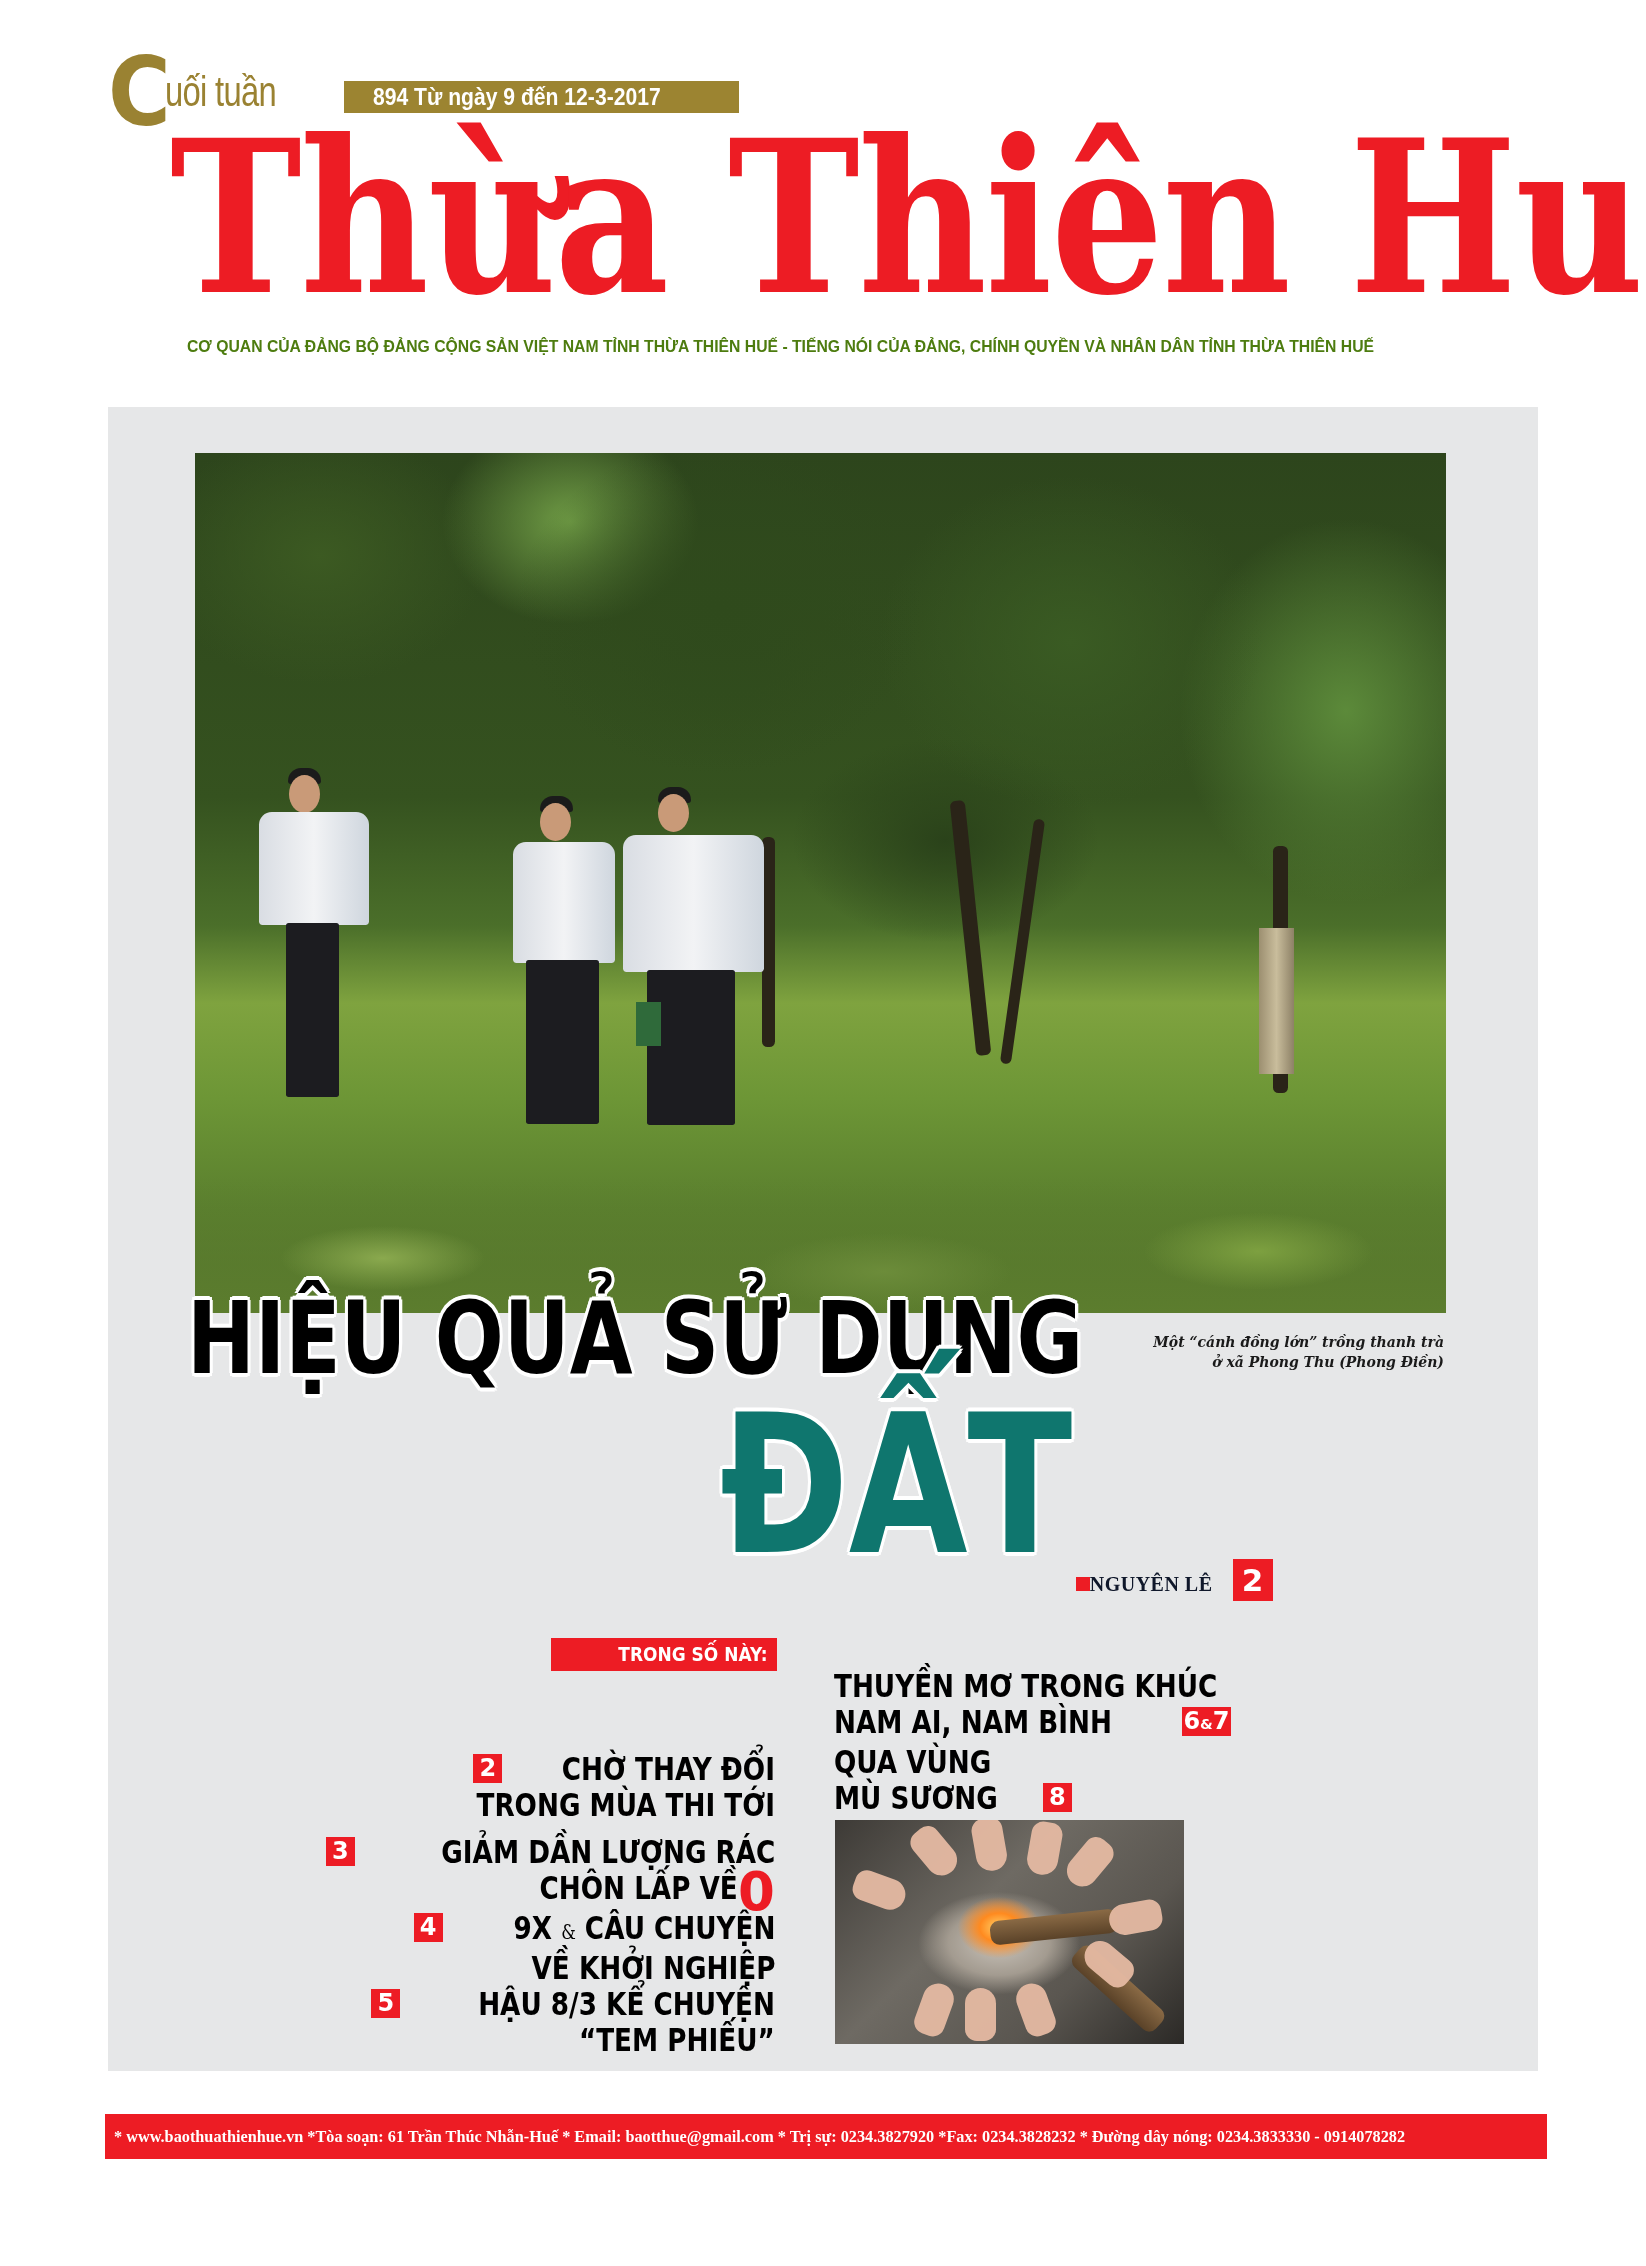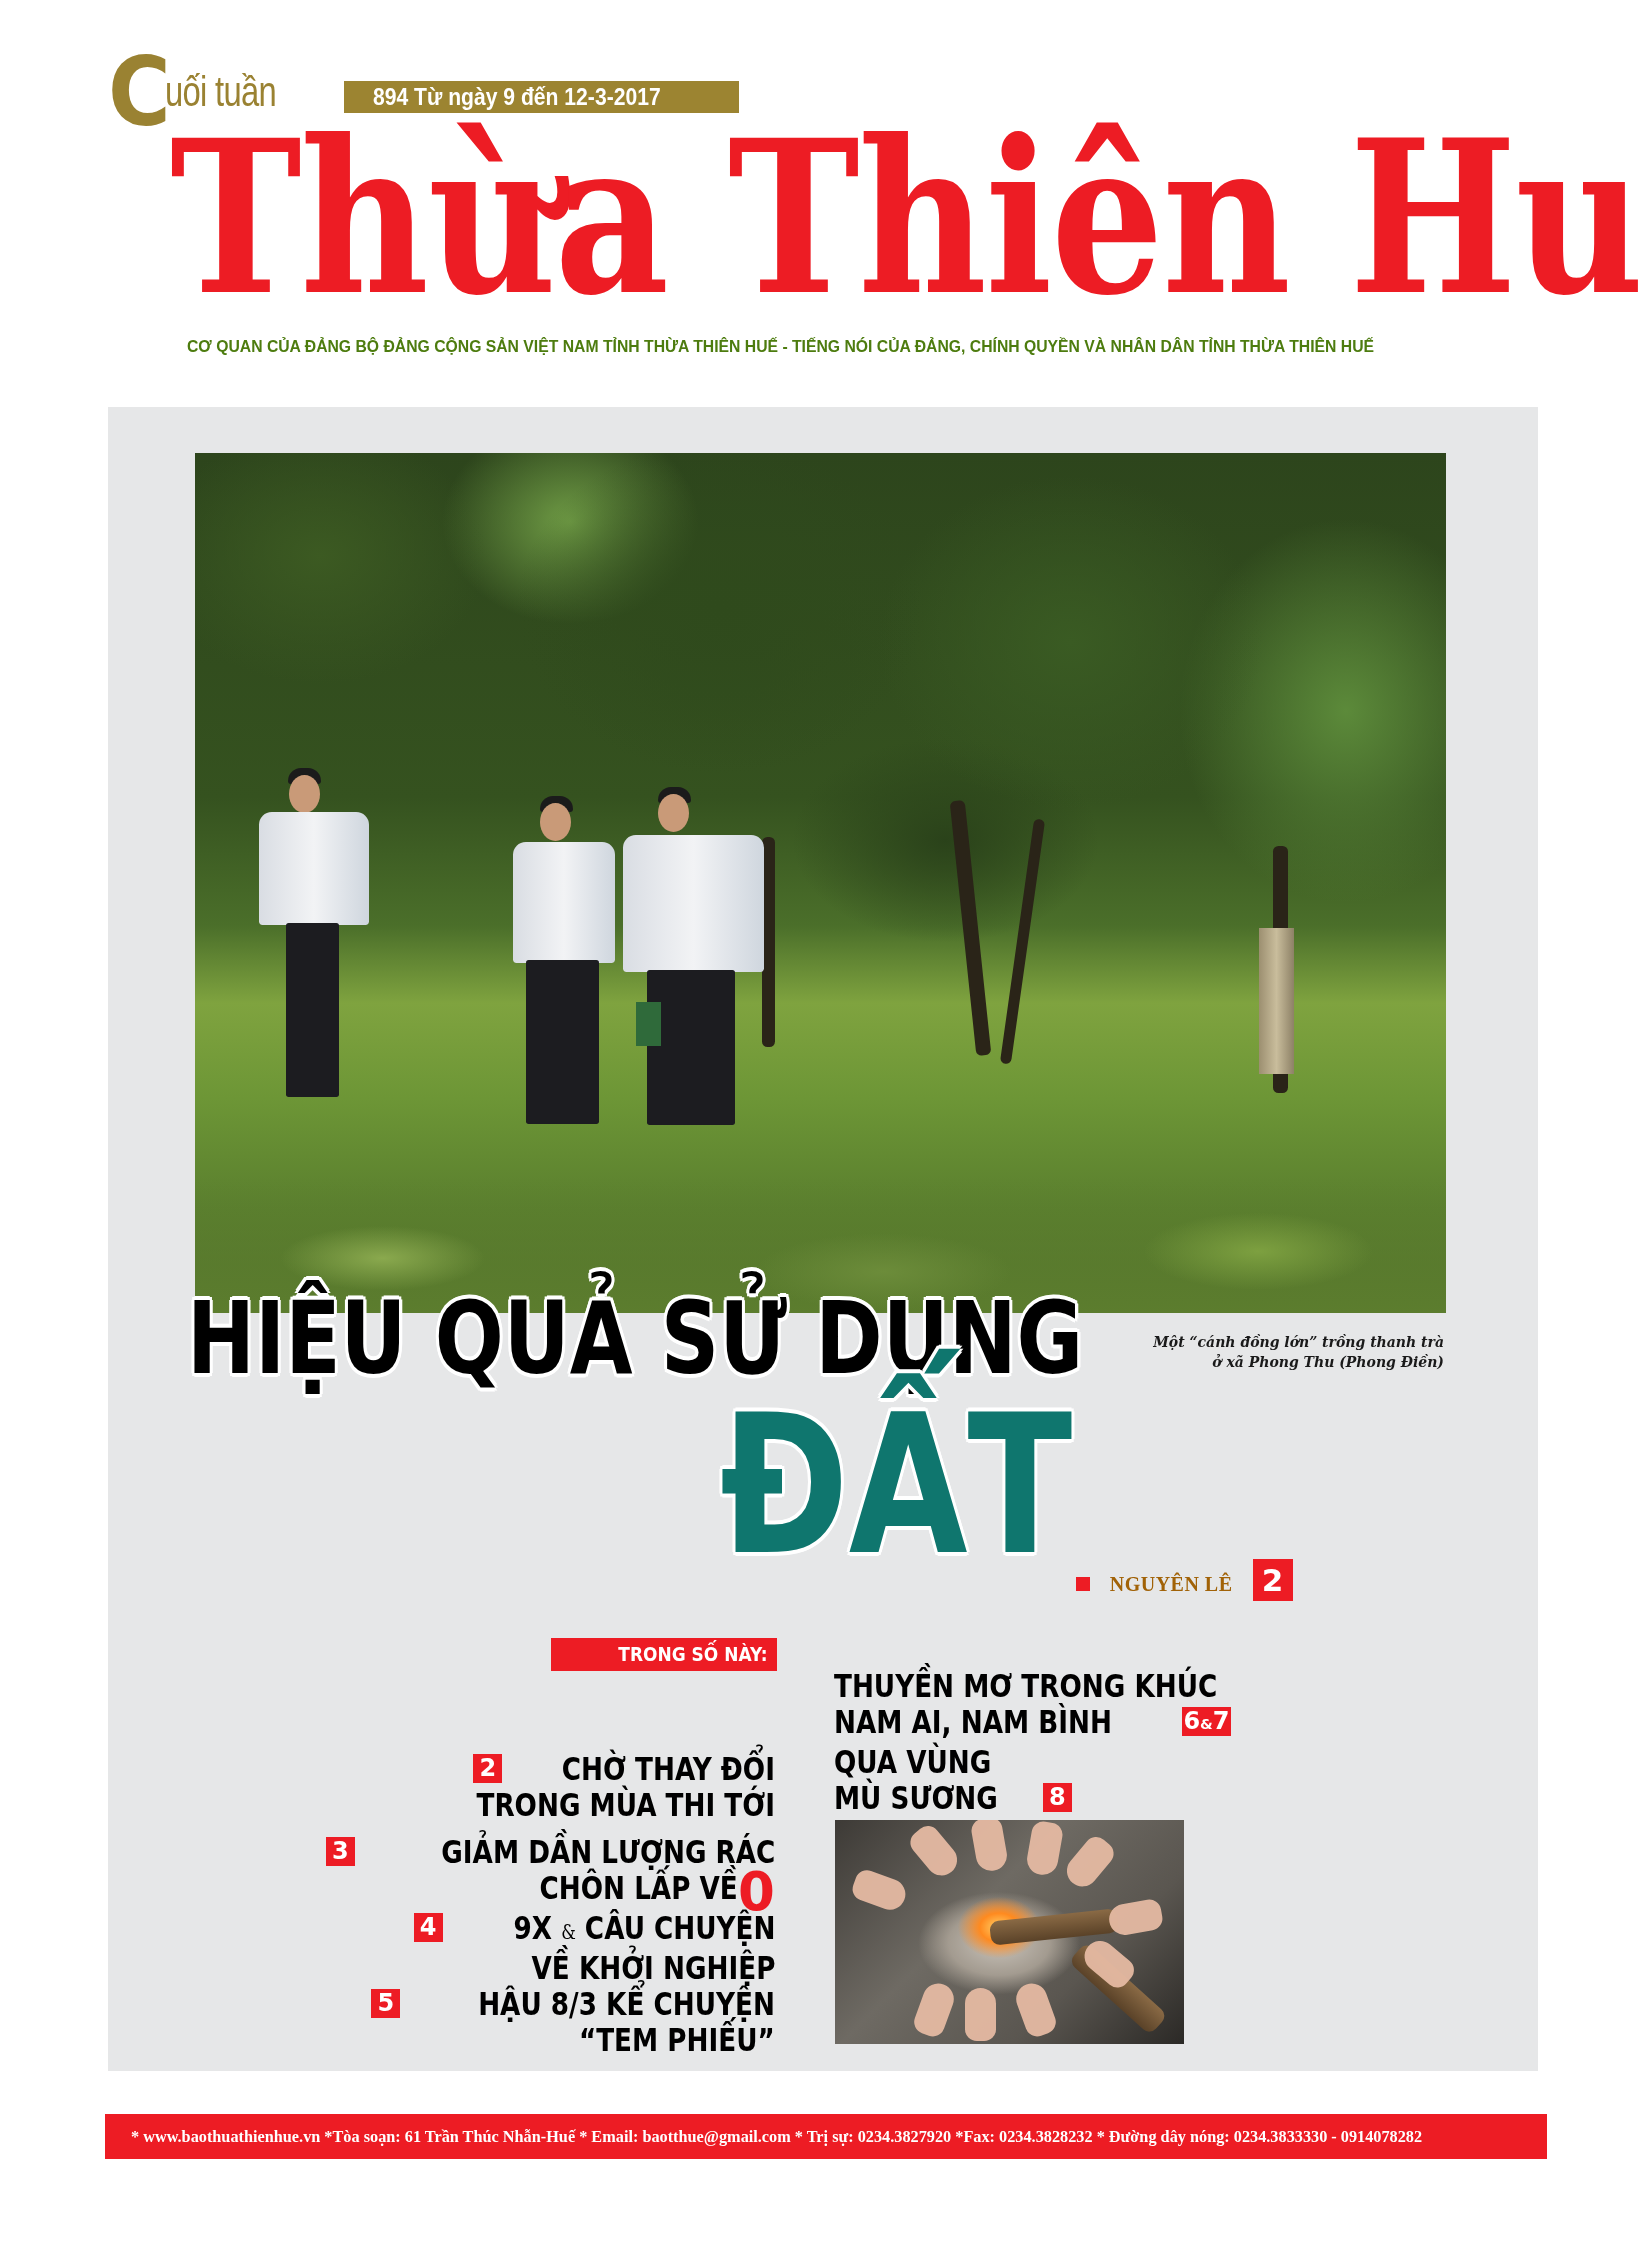--- a/index.html
+++ b/index.html
@@ -52,21 +52,21 @@
     text-shadow: 3.7px 0 0 #fff, -3.7px 0 0 #fff, 0 3.7px 0 #fff, 0 -3.7px 0 #fff, 2.7px 2.7px 0 #fff, -2.7px -2.7px 0 #fff, 2.7px -2.7px 0 #fff, -2.7px 2.7px 0 #fff; margin-top: 8px; }
   .headline span { display:inline-block; transform:scaleX(0.82); transform-origin:left; }
   .headline-word { position:absolute; left:720px; top:1378px; color:#0f766e; font-family:"DejaVu Sans", sans-serif; font-weight:bold; font-size:192px; line-height:216px; white-space:nowrap;
     text-shadow: 3.7px 0 0 #fff, -3.7px 0 0 #fff, 0 3.7px 0 #fff, 0 -3.7px 0 #fff, 2.7px 2.7px 0 #fff, -2.7px -2.7px 0 #fff, 2.7px -2.7px 0 #fff, -2.7px 2.7px 0 #fff; }
   .headline-word span { display:inline-block; transform:scaleX(0.8); transform-origin:left; }
 
   .caption { position:absolute; left:1133px; top:1332px; width:311px; text-align:right; color:#1a1a1a; font-family:"DejaVu Serif", serif; font-style:italic; font-weight:bold; font-size:14px; line-height:20px; }
 
   .byline { position:absolute; left:1076px; top:1561px; height:37px; display:flex; align-items:center; }
   .byline-dot { width:13.7px; height:13.7px; background:#ed1c24; margin-top:9.1px; }
-  .byline-name { margin-left:20px; margin-top:9.1px; font-family:"Liberation Serif", serif; font-weight:bold; font-size:20px; color:#a16207; letter-spacing:0.5px; }
+  .byline-name { margin-top:9.1px; font-family:"Liberation Serif", serif; font-weight:bold; font-size:20px; color:#0f172a; letter-spacing:0.5px; }
   .page-badge { display:inline-block; background:#ed1c24; color:#fff; font-family:"DejaVu Sans", sans-serif; font-weight:bold; text-align:center; }
   .byline .page-badge { margin-left:20px; width:40px; height:42px; font-size:31px; line-height:42px; }
 
   
   .toc-label { position:absolute; left:551px; top:1638px; width:226px; height:33px; background:#ed1c24; color:#fff; font-family:"DejaVu Sans", sans-serif; font-weight:bold; font-size:20px; line-height:33px; text-align:right; padding-right:9.1px; white-space:nowrap; }
   .toc-label span { display:inline-block; transform:scaleX(0.85); transform-origin:right; }
 
   .toc-left { position:absolute; left:274px; top:1751px; width:501px; text-align:right; }
   .toc-right { position:absolute; left:834px; top:1668px; width:475px; text-align:left; }
   .toc-item { font-family:"DejaVu Sans", sans-serif; font-weight:bold; color:#000; font-size:32px; line-height:36px; white-space:nowrap; }
@@ -84,21 +84,21 @@
   
   .photo-fire { position:absolute; left:835px; top:1820px; width:349px; height:224px; overflow:hidden;
     background:
       radial-gradient(ellipse 55px 41px at 47% 48%, #ffd36a 0%, #ff8a1f 35%, rgba(230,80,30,0) 75%),
       radial-gradient(ellipse 101px 64px at 47% 55%, #c8c2b9 0%, #a39b90 50%, rgba(120,110,100,0) 80%),
       linear-gradient(135deg, #3d3a36 0%, #6e6a63 40%, #5a5650 70%, #2b2926 100%); }
   .hand { position:absolute; width:53px; height:31px; border-radius:18.3px 24px 24px 18.3px; background:#e5b9a2; opacity:0.95; }
   .log { position:absolute; background:linear-gradient(180deg,#8a6a45,#5a4228); border-radius:9.1px; }
 
   
-  .footer { position:absolute; left:105px; top:2114px; width:1442px; height:45px; background:#ed1c24; color:#ffffff; font-family:"Liberation Serif", serif; font-weight:bold; font-size:17.4px; line-height:45px; white-space:nowrap; padding-left:26px; }
+  .footer { position:absolute; left:105px; top:2114px; width:1442px; height:45px; background:#ed1c24; color:#ffffff; font-family:"Liberation Serif", serif; font-weight:bold; font-size:17.4px; line-height:45px; white-space:nowrap; padding-left:9px; }
   .footer span { display:inline-block; transform:scaleX(0.935); transform-origin:left; }
 </style>
 </head>
 <body>
 
 <div class="logo-cuoituan">
   <span class="logo-c">C</span>
   <span class="logo-word">uối tuần</span>
 </div>
 <div class="issue-bar">

